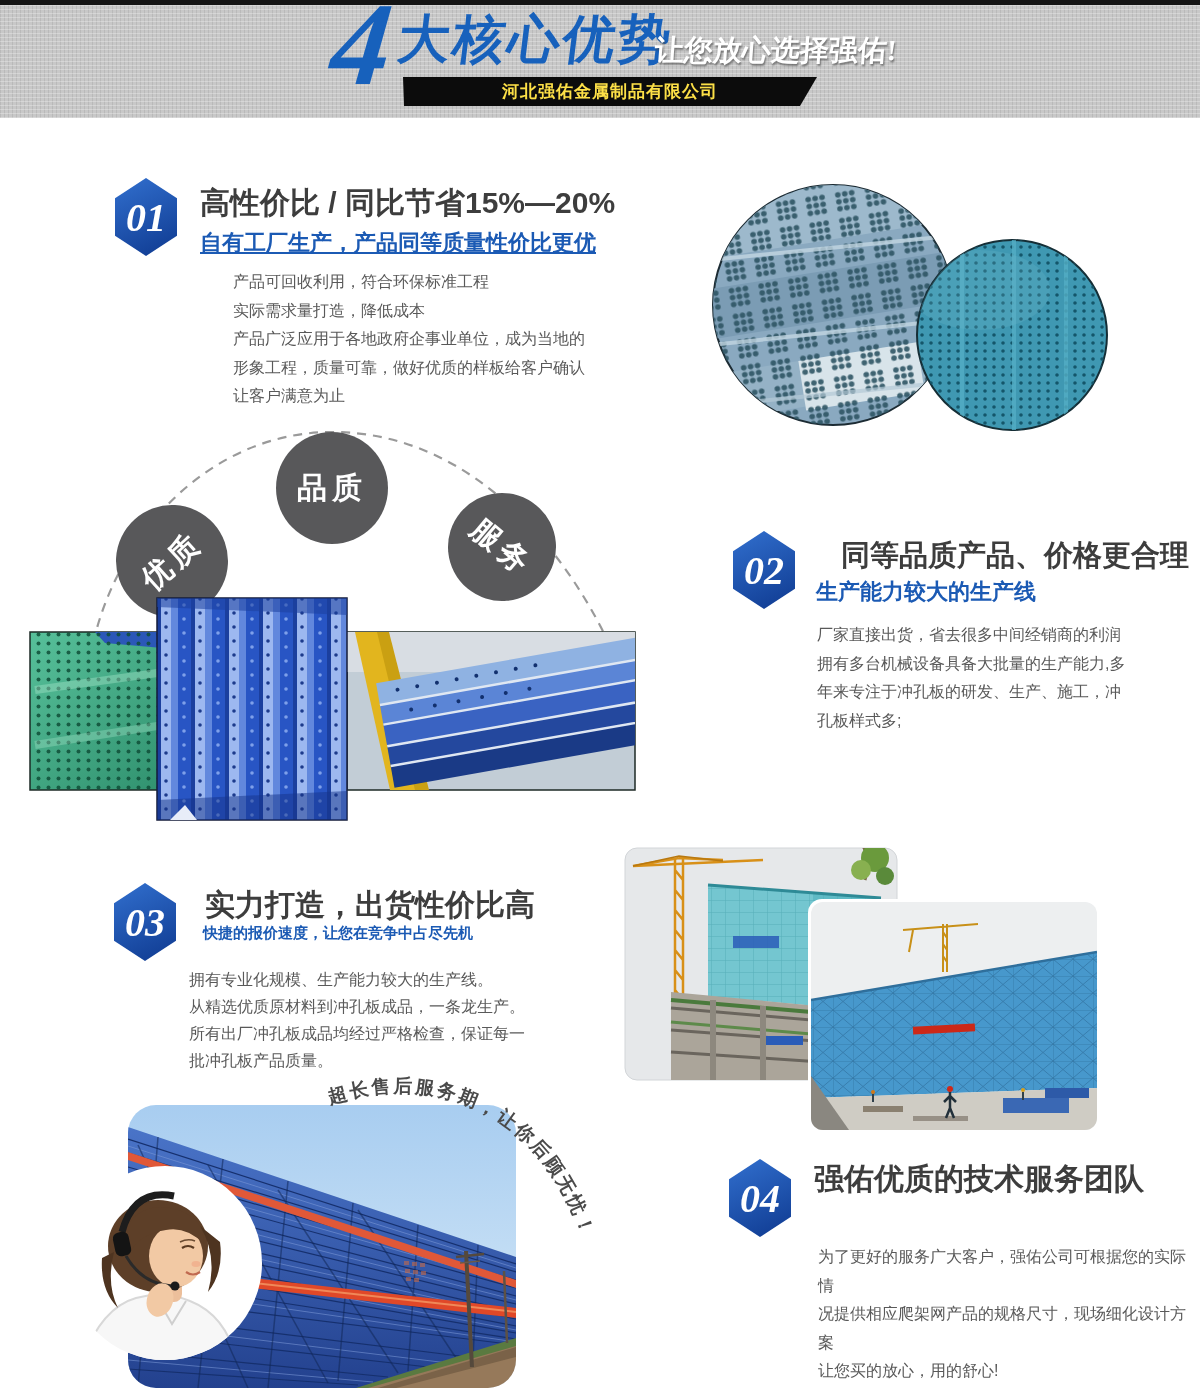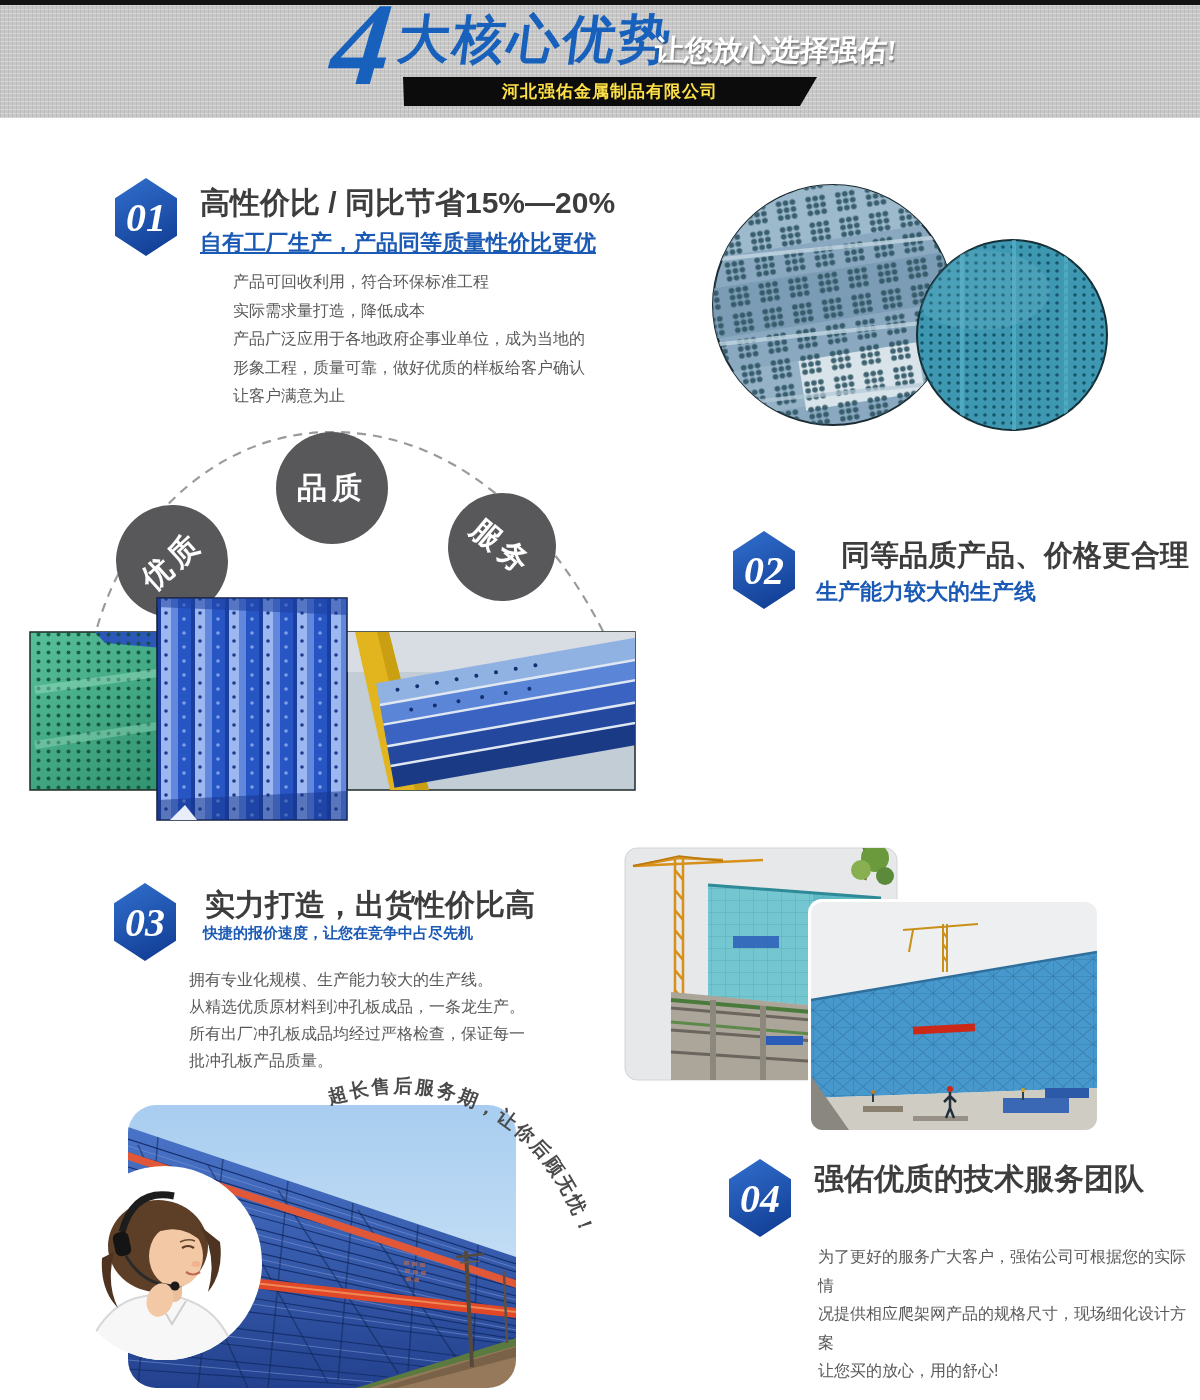--- a/index.html
+++ b/index.html
@@ -202,20 +202,24 @@
     <path d="M132 3 L322 3 L322 20 L132 12 Z" fill="#1b3f9e" opacity="0.55"></path>
     <path d="M132 205 L322 196 L322 225 L132 225 Z" fill="#16348a" opacity="0.5"></path>
     <path d="M145 225 L160 210 L172 225 Z" fill="#e8edf8"></path>
   </svg>
 
   <div class="hex" style="left:733px;top:531px;">
     <span>02</span>
   </div>
   <div class="sec-title" style="left:816px;top:540px;font-size:29px;margin-left:25px;">同等品质产品、价格更合理</div>
   <div class="sec-sub" style="left:816px;top:580px;">生产能力较大的生产线</div>
+  <div class="sec-body" style="left:817px;top:621px;width:375px;">厂家直接出货，省去很多中间经销商的利润
+拥有多台机械设备具备大批量的生产能力,多
+年来专注于冲孔板的研发、生产、施工，冲
+孔板样式多;</div>
 
   <svg class="abs" style="left:613px;top:840px;" width="492" height="300" viewBox="0 0 492 300">
     <defs>
       <clipPath id="phA">
           <rect x="12" y="8" width="272" height="232" rx="12"></rect>
         </clipPath>
       <clipPath id="phB">
           <rect x="198" y="62" width="286" height="228" rx="12"></rect>
         </clipPath>
       <pattern id="meshA" width="14" height="12" patternUnits="userSpaceOnUse">

